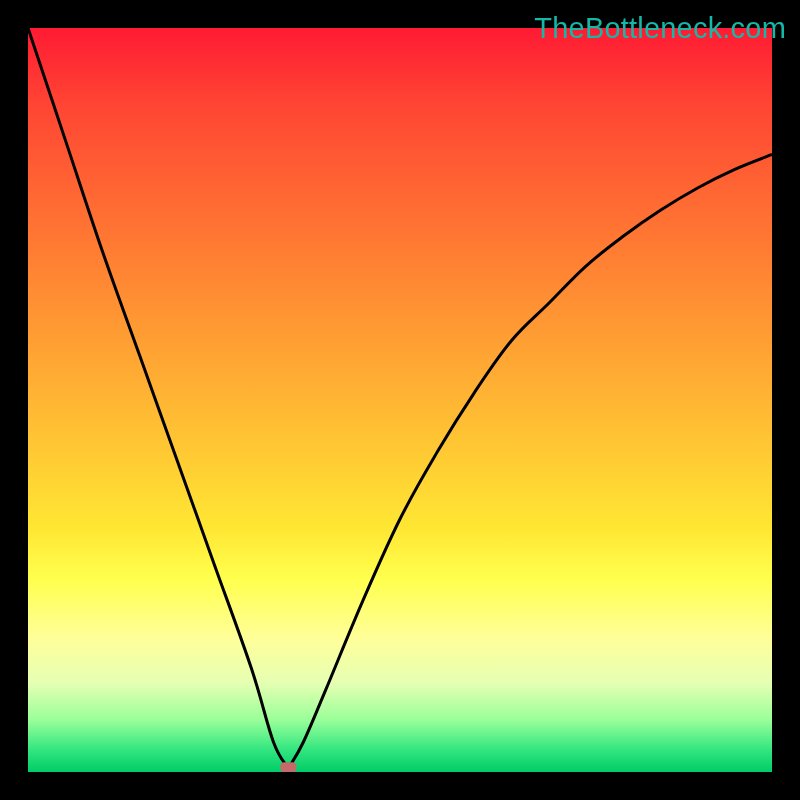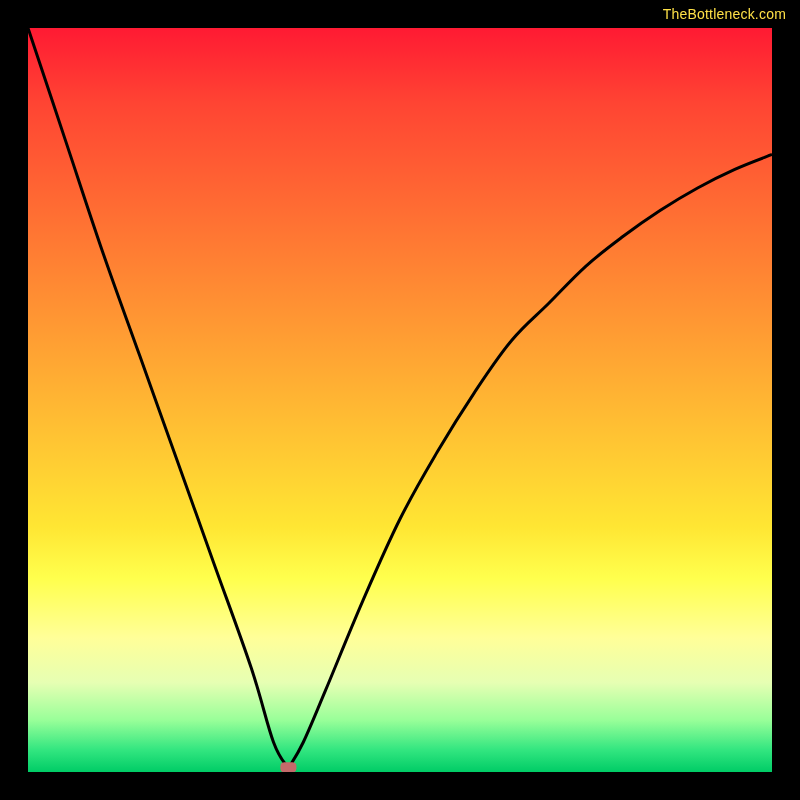--- a/index.html
+++ b/index.html
@@ -52,24 +52,24 @@
   }
   svg.curve {
     position: absolute;
     left: 0;
     top: 0;
     width: 744px;
     height: 744px;
   }
   .watermark {
     position: absolute;
-    top: 6px;
+    top: 12px;
     right: 14px;
-    color: #fde047;
-    font-size: 14px;
+    color: #14b8a6;
+    font-size: 29px;
     letter-spacing: 0.2px;
     font-weight: 400;
     user-select: none;
   }
 </style>
 </head>
 <body>
 
 <div class="frame">
 

